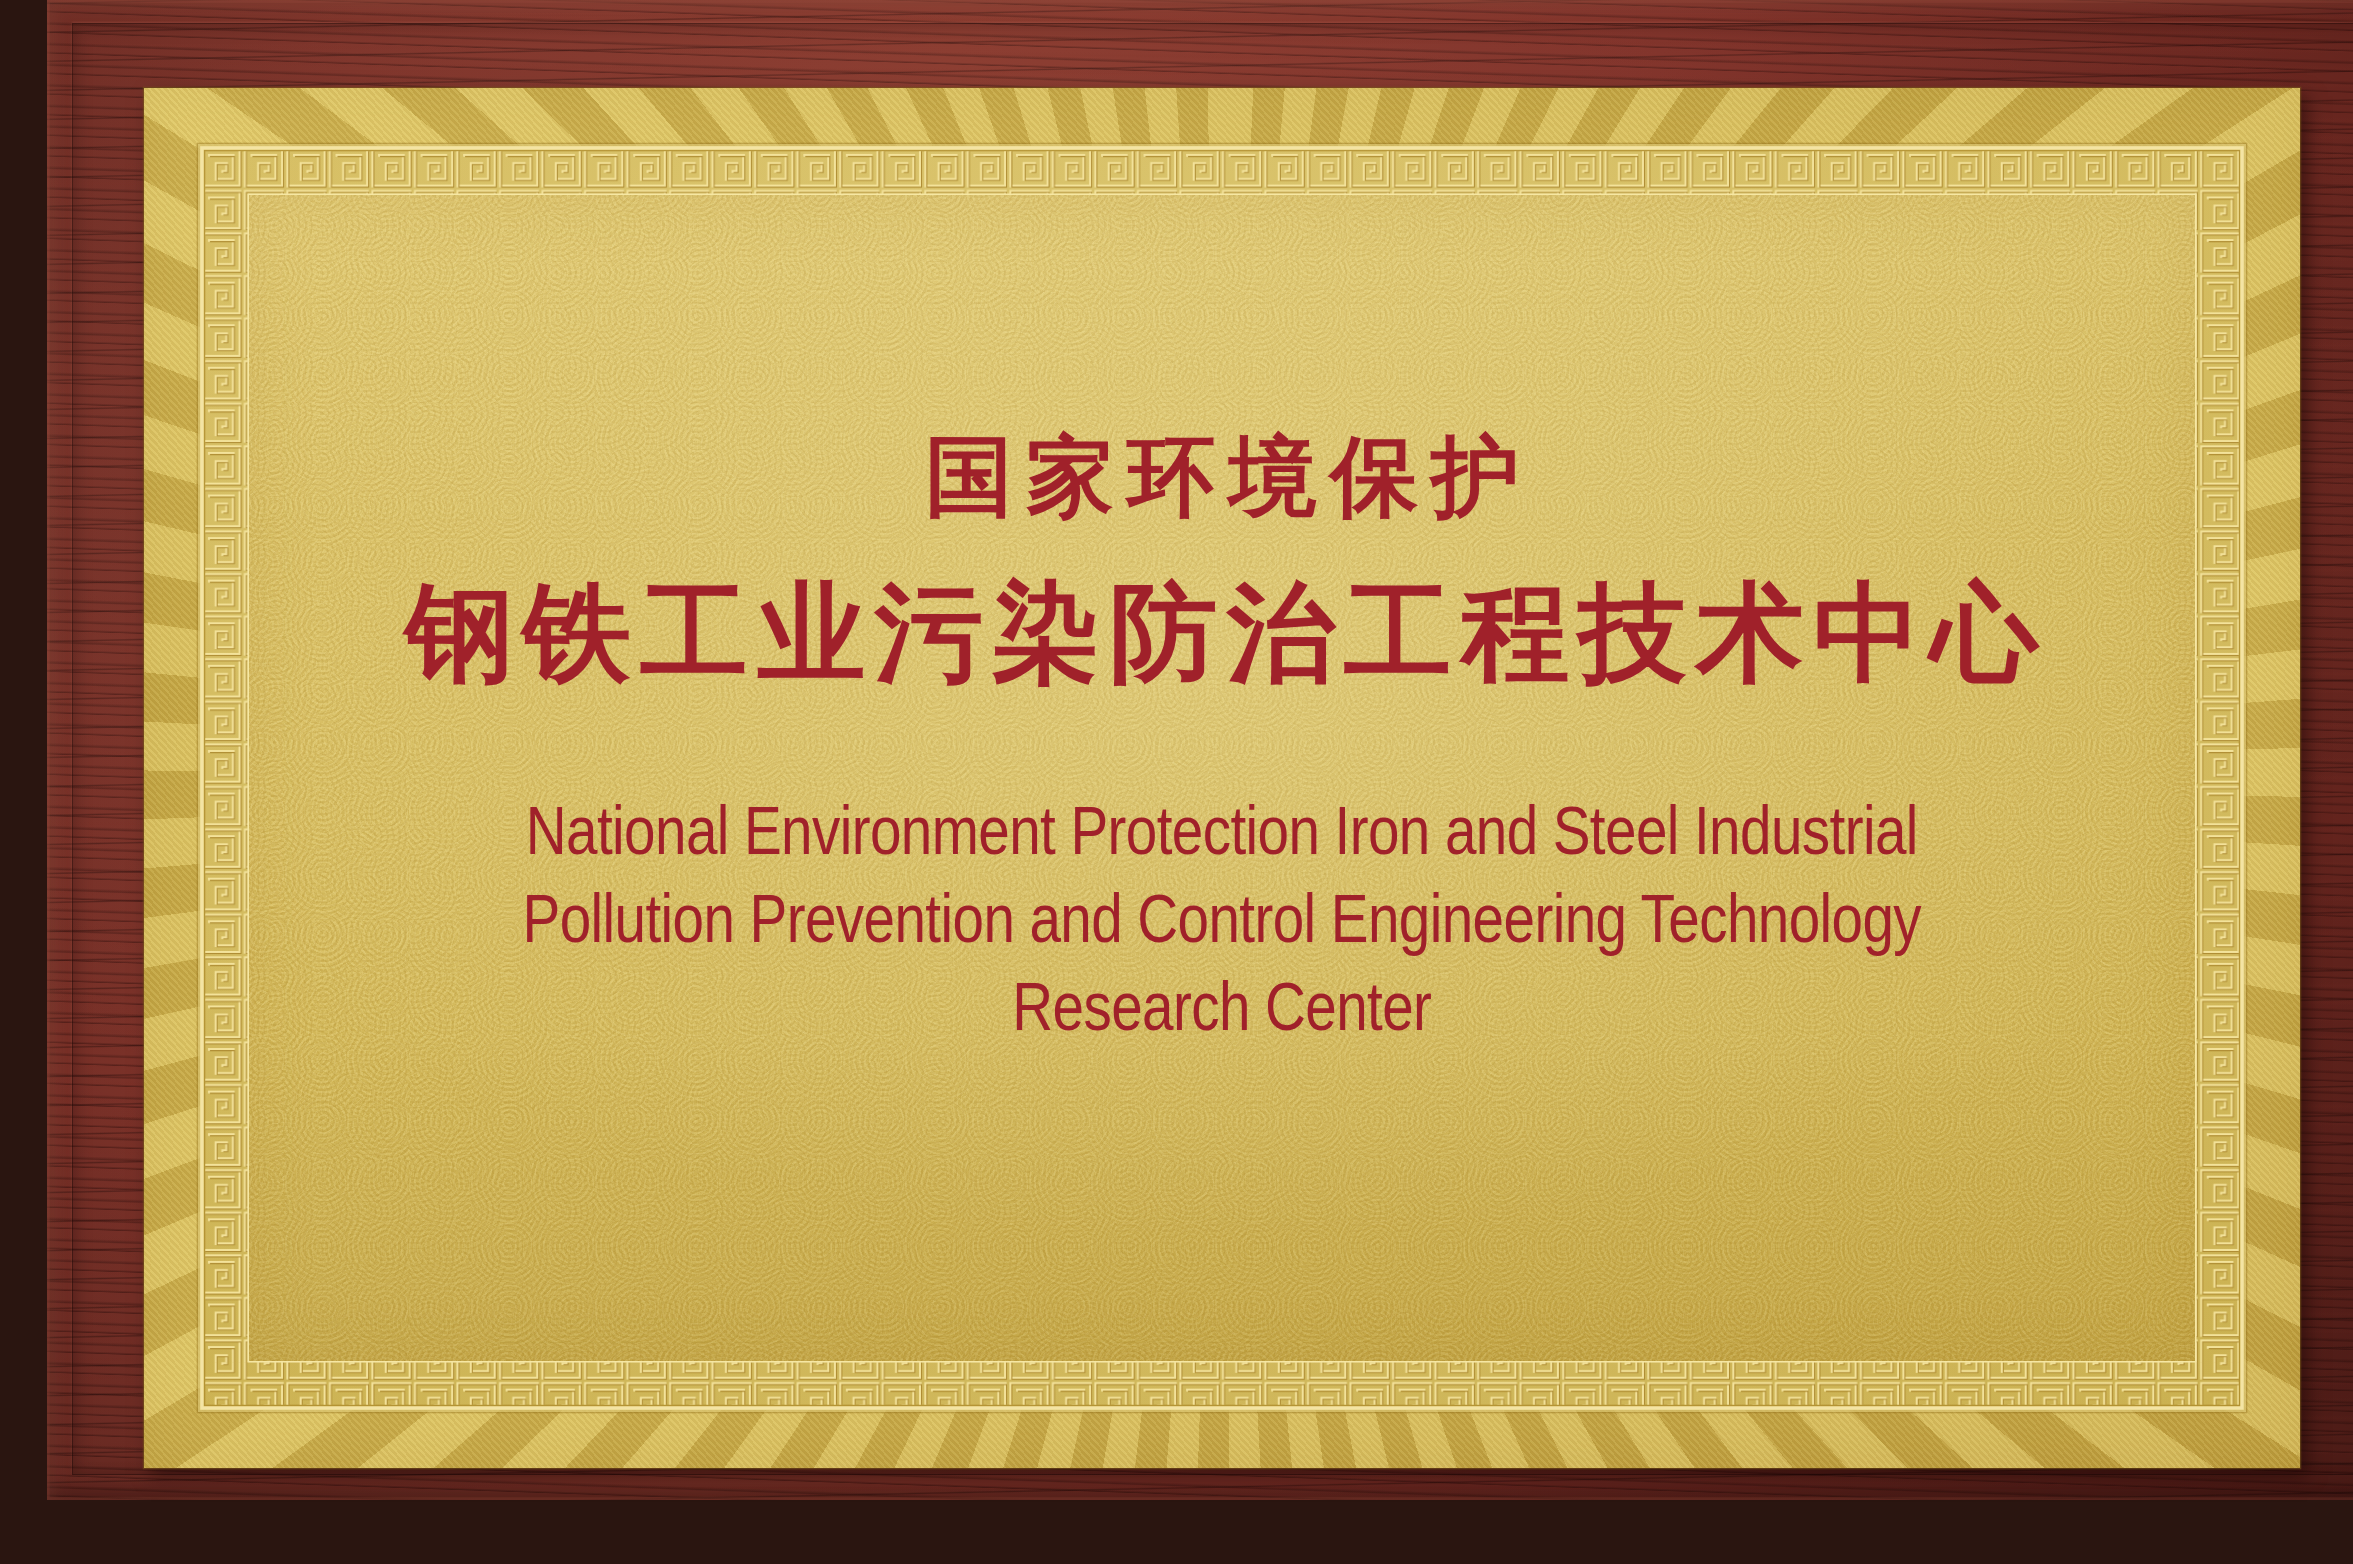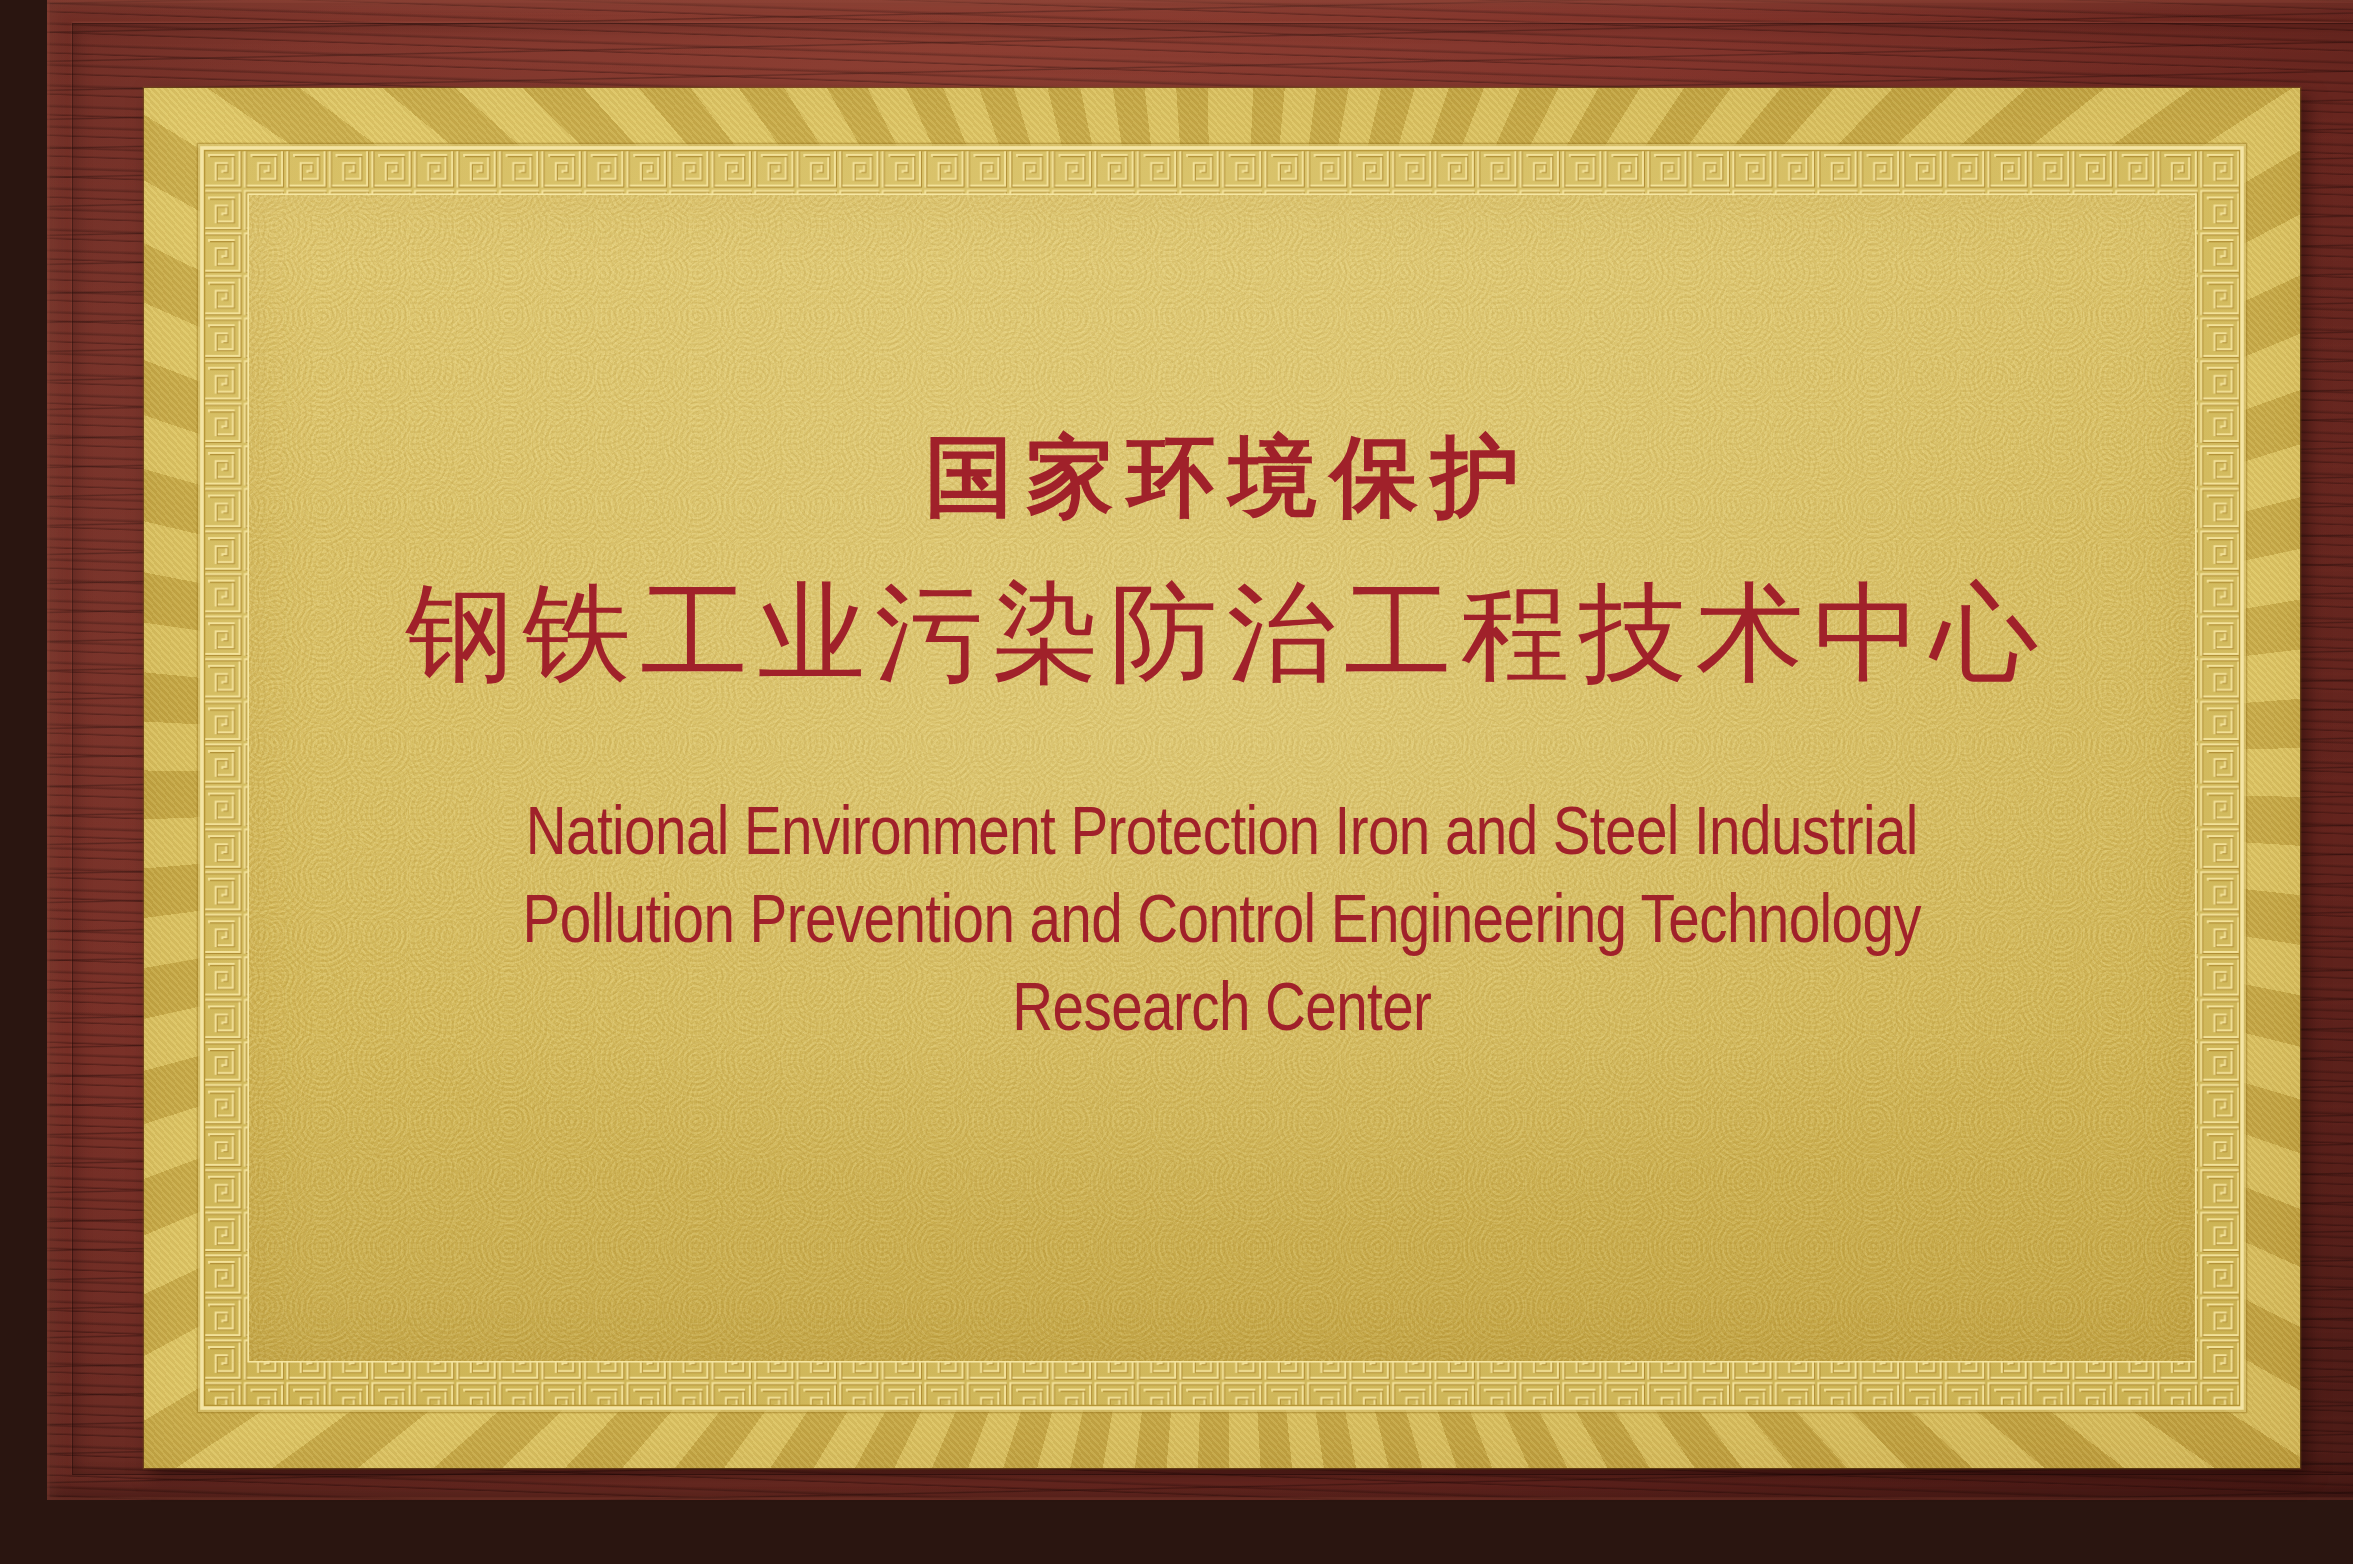--- a/index.html
+++ b/index.html
@@ -133,21 +133,21 @@
     display:flex;flex-direction:column;align-items:center;justify-content:center;
     text-align:center;
   }
   .cn1{
     font-size:88px;font-weight:700;letter-spacing:13.3px;text-indent:13.3px;
     line-height:1;color:#a0212a;
     margin-top:-73px;
     font-family:"DejaVu Sans","Liberation Sans",sans-serif;
   }
   .cn2{
-    font-size:108px;font-weight:400;letter-spacing:9.3px;text-indent:9.3px;
+    font-size:108px;font-weight:700;letter-spacing:9.3px;text-indent:9.3px;
     line-height:1;color:#a0212a;margin-top:58px;
     font-family:"DejaVu Sans","Liberation Sans",sans-serif;
   }
   .en{
     margin-top:100px;color:#a0212a;
     font-size:69px;line-height:88px;font-weight:400;
     transform:scaleX(0.82);transform-origin:center top;
     letter-spacing:-0.7px;white-space:nowrap;
     font-family:"Liberation Sans","DejaVu Sans",sans-serif;
   }

